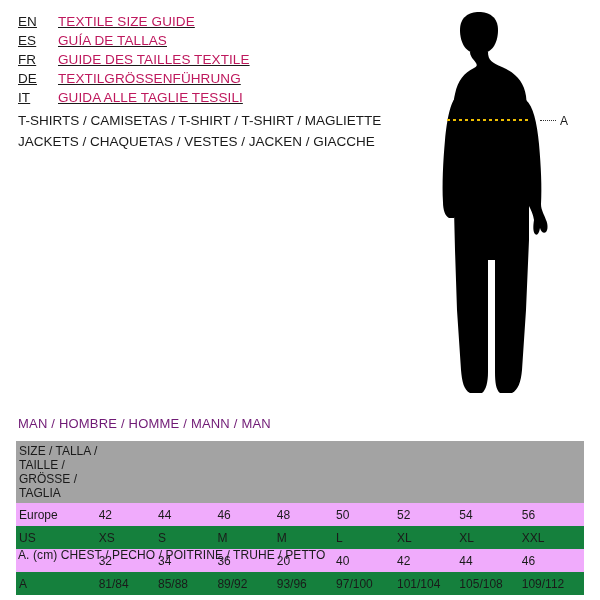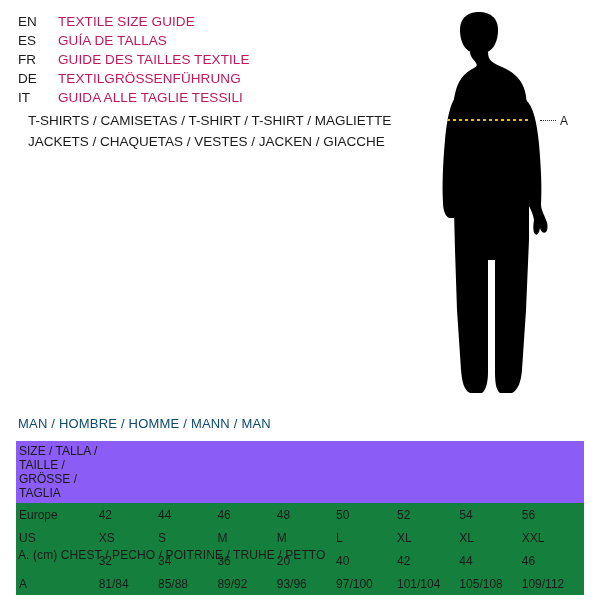--- a/index.html
+++ b/index.html
@@ -21,20 +21,21 @@
     height: 600px;
     box-sizing: border-box;
   }
 
   
   .lang-block {
     position: absolute;
     left: 18px;
     top: 14px;
     width: 380px;
+    text-decoration: underline;
   }
   .lang-row {
     display: flex;
     align-items: baseline;
     height: 19px;
     font-size: 13.5px;
     letter-spacing: 0.1px;
   }
   .lang-code {
     width: 40px;
@@ -42,21 +43,21 @@
     color: #1a1a1a;
   }
   .lang-text {
     color: #be185d;
     white-space: nowrap;
   }
 
   
   .cat-block {
     position: absolute;
-    left: 28px;
+    left: 18px;
     top: 110px;
     width: 400px;
   }
   .cat-line {
     font-size: 13.5px;
     height: 21px;
     line-height: 21px;
     white-space: nowrap;
     color: #1a1a1a;
   }
@@ -88,21 +89,21 @@
   }
 
   
   .table-title {
     position: absolute;
     left: 18px;
     top: 416px;
     font-size: 13px;
     font-weight: normal;
     letter-spacing: 0.2px;
-    color: #0c4a6e;
+    color: #701a75;
   }
   table.size-table {
     position: absolute;
     left: 16px;
     top: 441px;
     width: 568px;
     border-collapse: collapse;
     font-size: 12px;
   }
   table.size-table td {
@@ -114,27 +115,27 @@
     vertical-align: middle;
   }
   table.size-table td.first-col {
     padding-left: 3px;
     width: 88px;
   }
   table.size-table td.val {
     width: 68px;
   }
   tr.head-row {
-    background: #8b5cf6;
+    background: #a3a3a3;
   }
   tr.band {
     background: #15803d;
   }
   tr.white {
-    background: #15803d;
+    background: #f0abfc;
   }
 
   .footnote {
     position: absolute;
     left: 18px;
     top: 548px;
     font-size: 12px;
     color: #1a1a1a;
     letter-spacing: 0.1px;
   }

